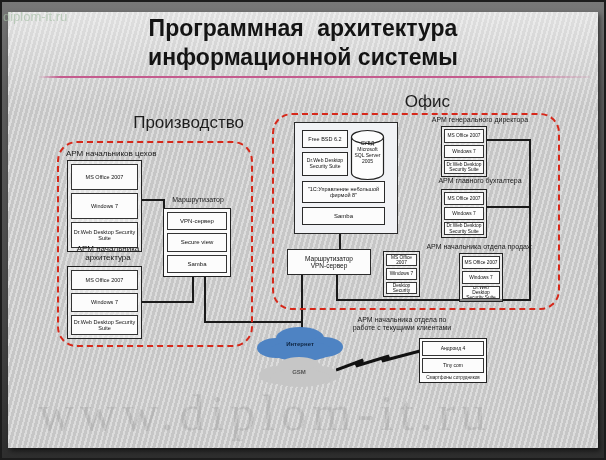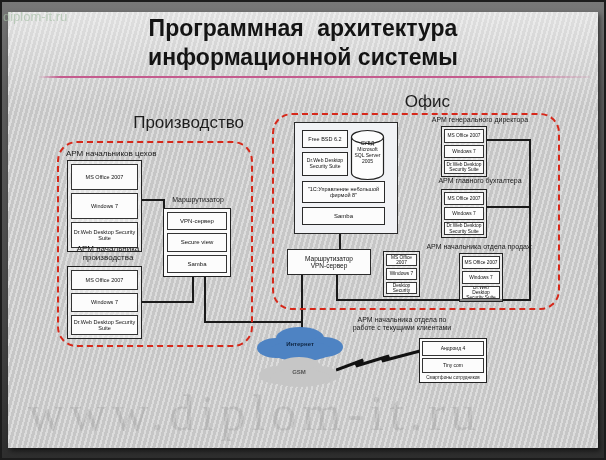--- a/index.html
+++ b/index.html
@@ -14,21 +14,21 @@
     background-color:#cfcfcf;
     background-image:
       linear-gradient(180deg,rgba(255,255,255,.45) 0%,rgba(255,255,255,0) 22%),
       repeating-linear-gradient(105deg,rgba(255,255,255,.28) 0 2px,rgba(120,120,120,.10) 2px 5px);
     box-shadow:2px 3px 5px rgba(0,0,0,.55);
   }
   .abs{position:absolute;}
   .wm-top{left:3px;top:9px;font-size:13px;color:rgba(165,190,165,.65);z-index:9;}
   .wm-bottom{
     left:28px;top:384px;width:566px;font-size:50px;letter-spacing:6px;white-space:nowrap;
-    overflow:hidden;color:rgba(80,80,80,.13);font-family:"Liberation Serif",serif;z-index:1;
+    overflow:hidden;color:rgba(80,80,80,.13);font-family:"Liberation Serif",serif;z-index:1;padding-left:10px;
   }
   .t1,.t2{left:8px;width:590px;text-align:center;font-weight:bold;color:#141414;z-index:3;}
   .t1{top:15px;font-size:23px;word-spacing:7px;}
   .t2{top:44px;font-size:23px;}
   .trule{left:38px;top:76px;width:552px;height:2px;z-index:3;
     background:linear-gradient(90deg,rgba(196,92,142,0),#c45c8e 4%,#c45c8e 82%,rgba(196,92,142,.1));}
   .seclabel{font-size:17px;color:#1d1d1d;text-align:right;z-index:3;}
   .dashed{border:2px dashed #d6281a;border-radius:20px;z-index:2;}
   .lab{font-size:8px;color:#1a1a1a;z-index:4;line-height:1.15;}
   .lab.small{font-size:7px;}
@@ -76,21 +76,21 @@
   <div class="abs seclabel" style="left:74px;top:113px;width:170px">Производство</div>
   <div class="abs dashed" style="left:57px;top:141px;width:192px;height:202px"></div>
 
   <div class="abs lab" style="left:66px;top:149px;width:130px">АРМ начальников цехов</div>
   <div class="abs stack" style="left:67px;top:160px;width:75px;height:92px">
     <div class="sbox">MS Office 2007</div>
     <div class="sbox">Windows 7</div>
     <div class="sbox">Dr.Web Desktop Security Suite</div>
   </div>
 
-  <div class="abs lab" style="left:58px;top:244px;width:100px;text-align:center">АРМ начальника производства</div>
+  <div class="abs lab" style="left:58px;top:244px;width:100px;text-align:center">АРМ начальника архитектура</div>
   <div class="abs stack" style="left:67px;top:266px;width:75px;height:73px">
     <div class="sbox">MS Office 2007</div>
     <div class="sbox">Windows 7</div>
     <div class="sbox">Dr.Web Desktop Security Suite</div>
   </div>
 
   <div class="abs lab small" style="left:163px;top:196px;width:70px;text-align:center">Маршрутизатор</div>
   <div class="abs stack" style="left:163px;top:208px;width:68px;height:69px;background:#fbfbfb">
     <div class="sbox" style="font-size:6px">VPN-сервер</div>
     <div class="sbox" style="font-size:6px">Secure view</div>

